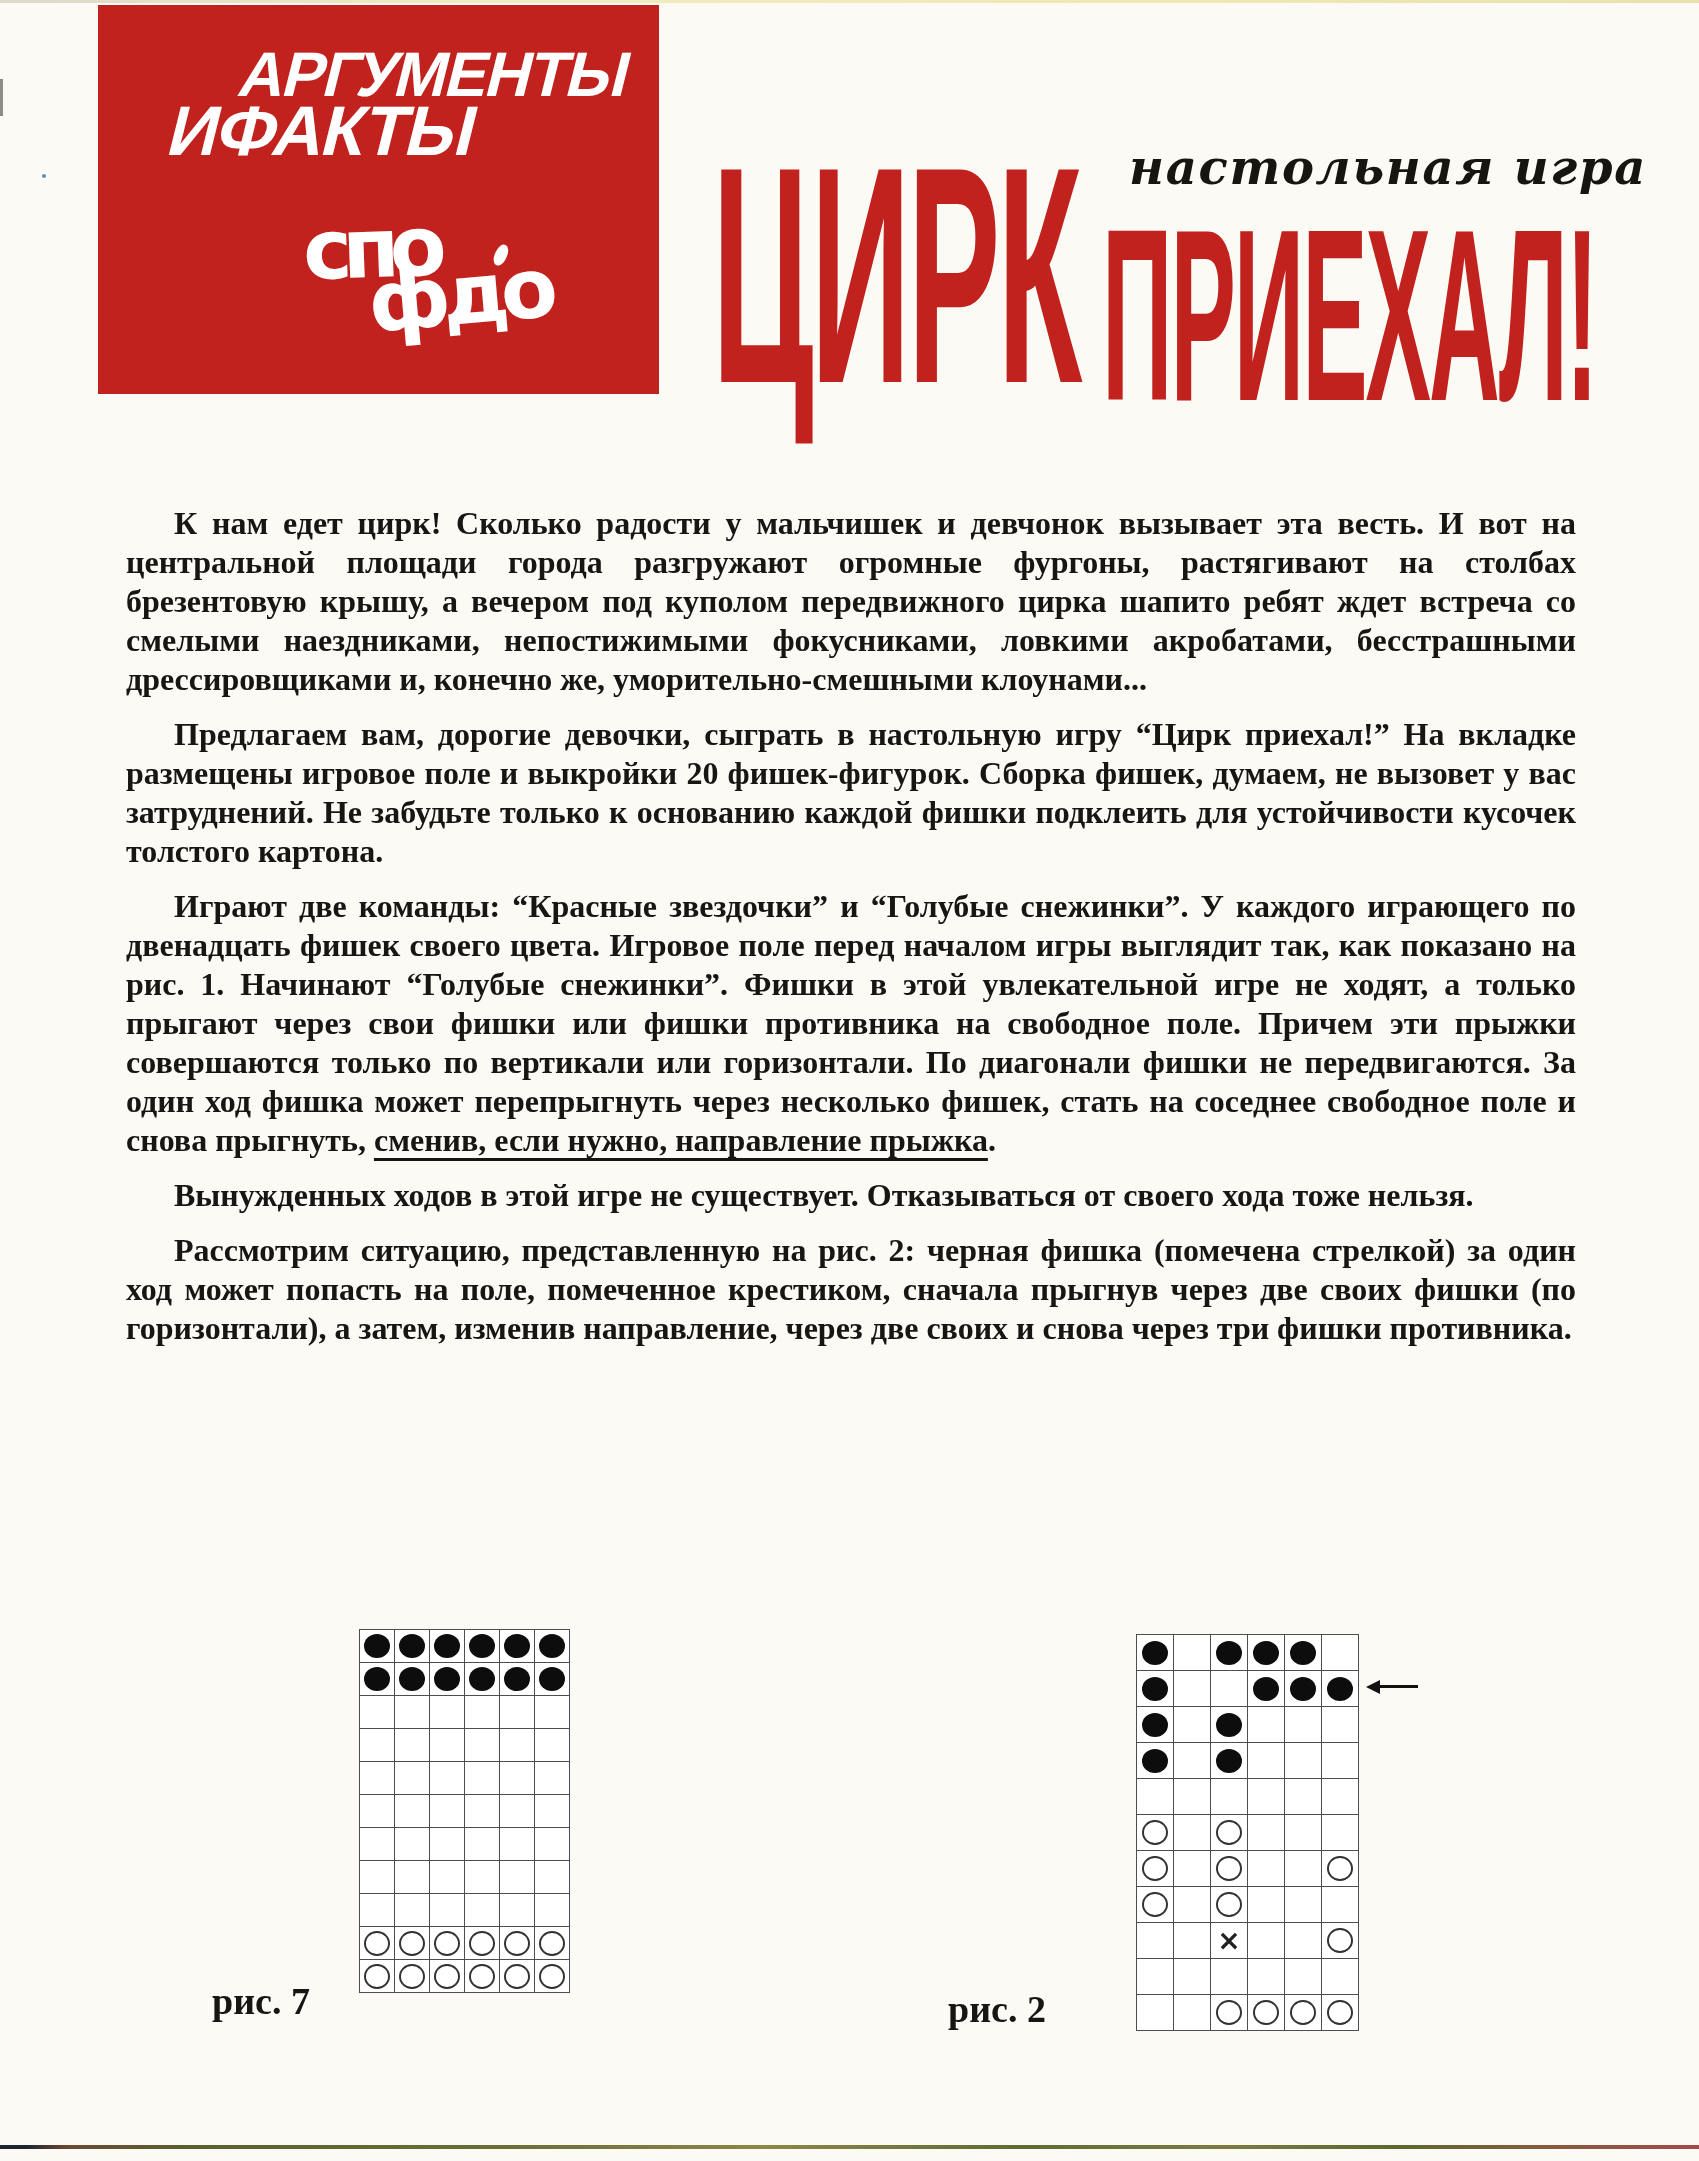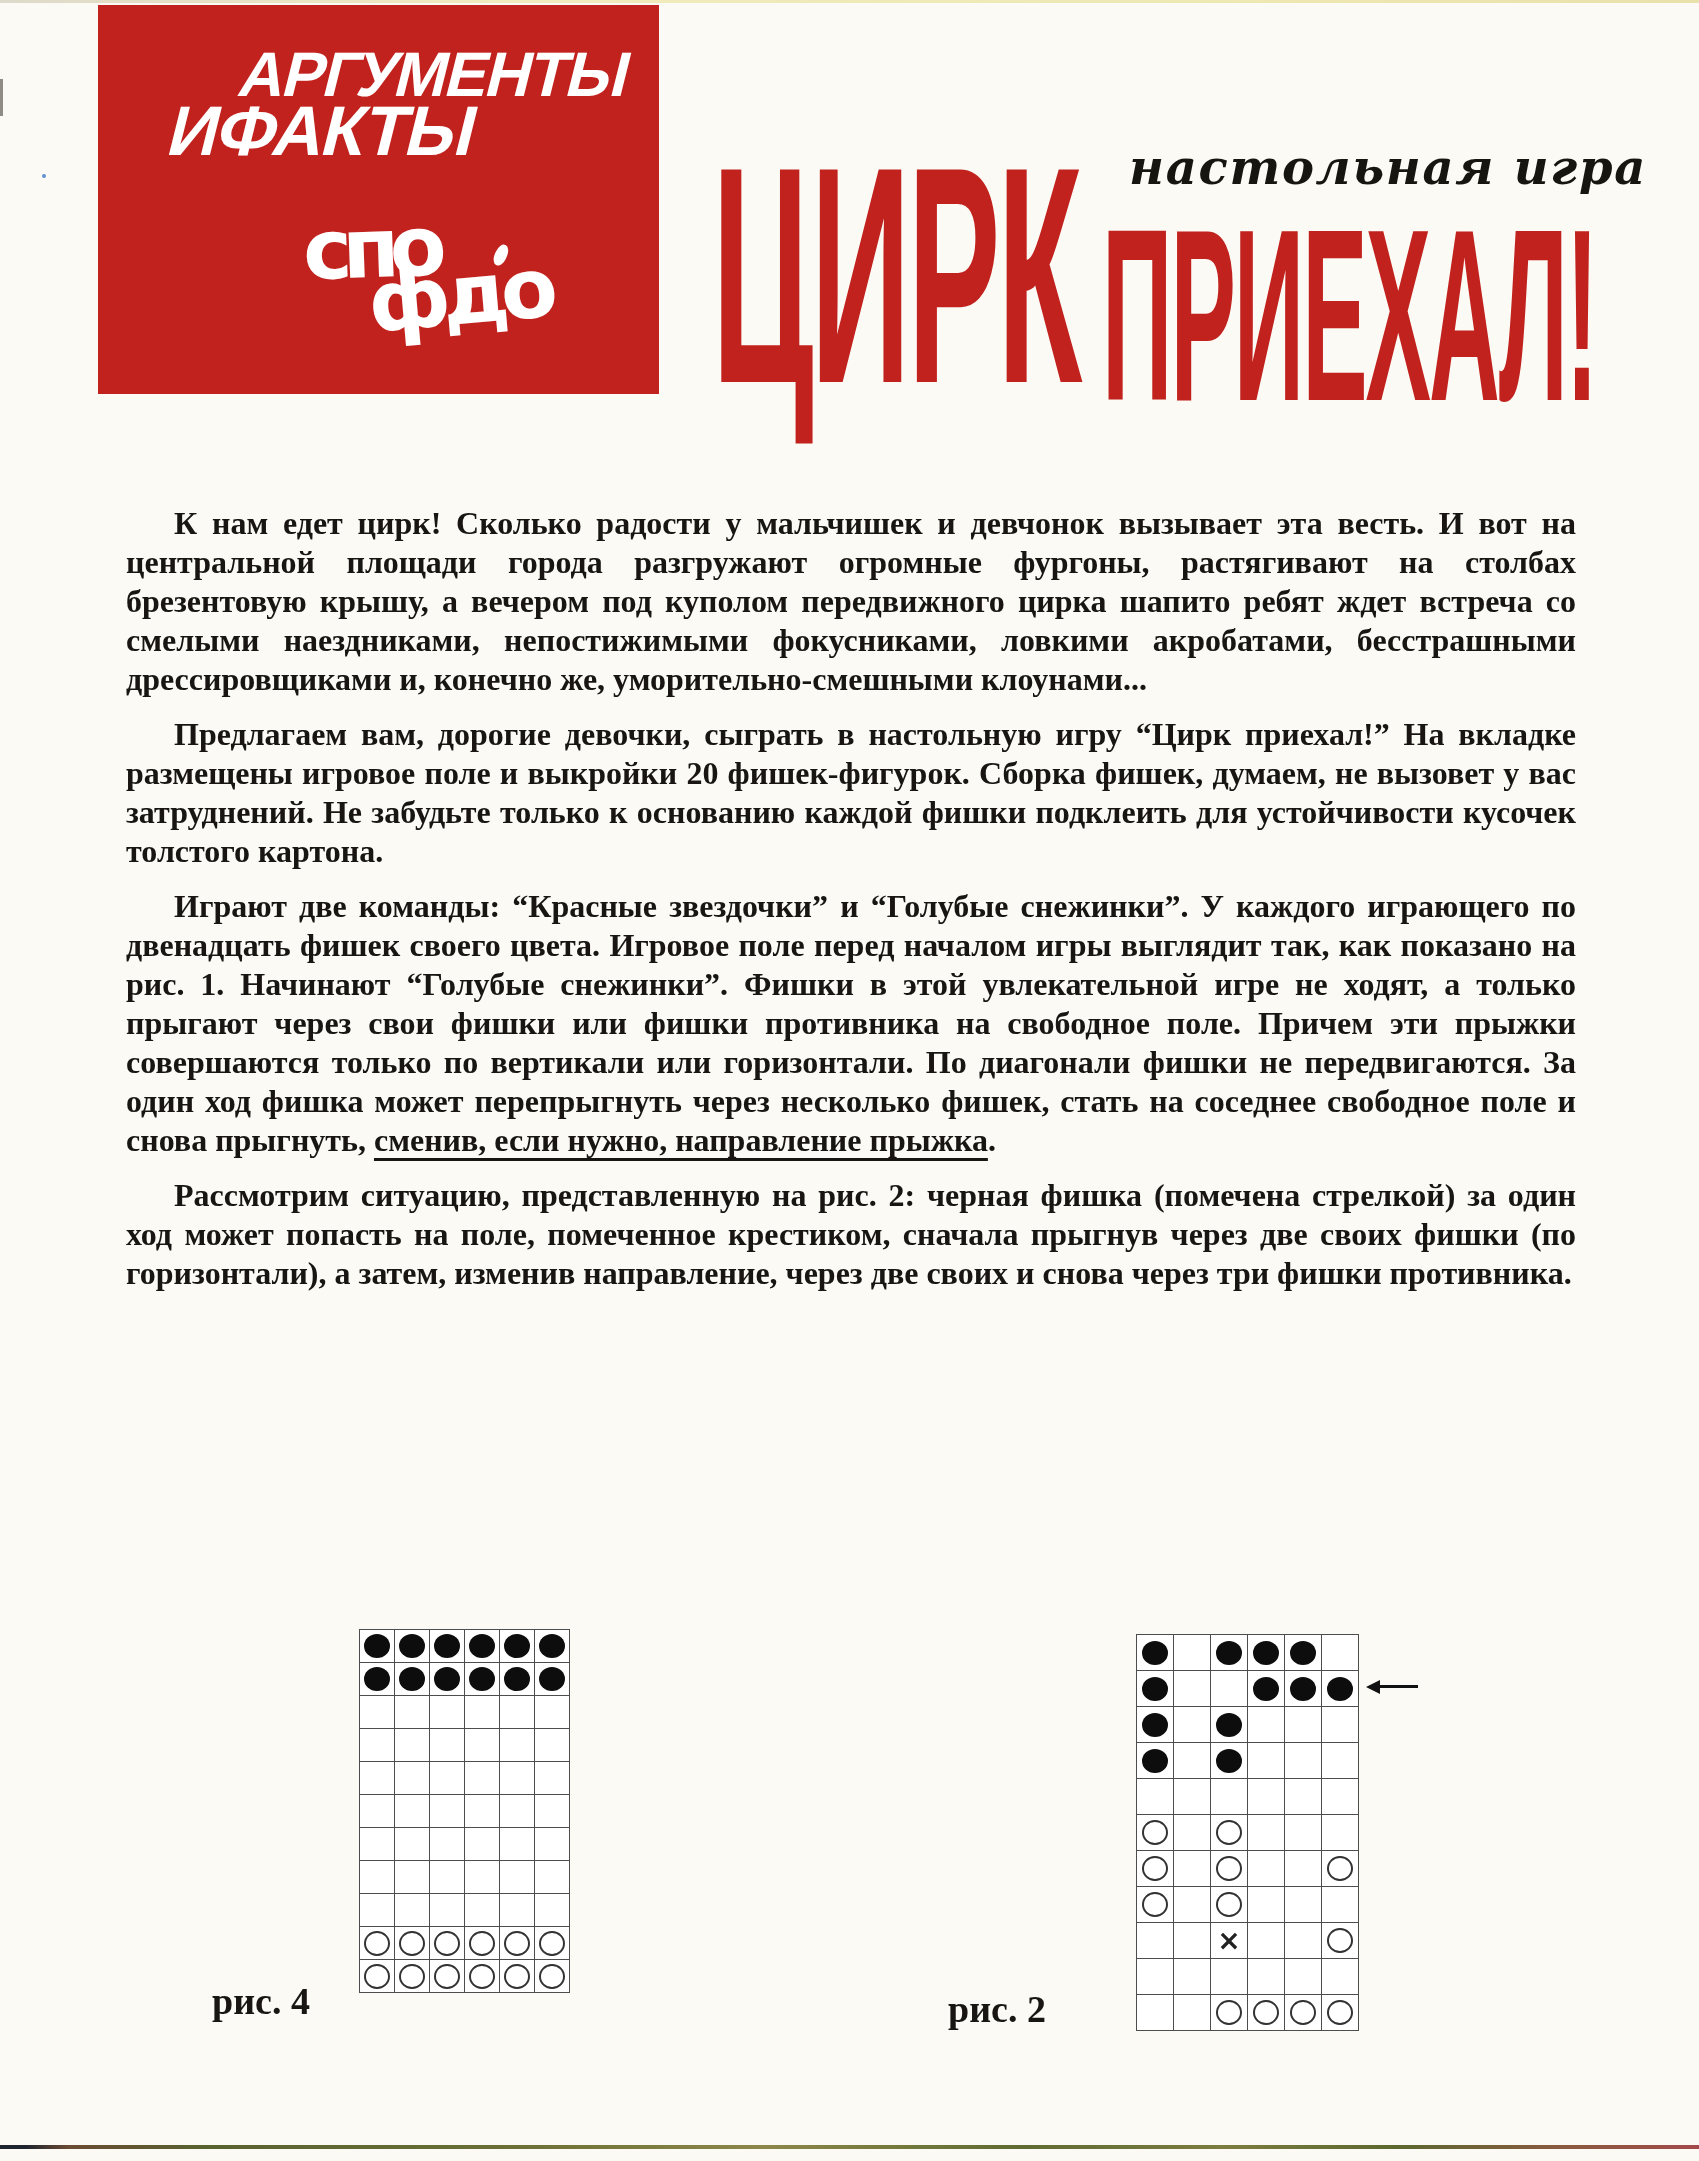--- a/index.html
+++ b/index.html
@@ -92,20 +92,21 @@
   </div>
 
   <div class="kicker">настольная игра</div>
   <div class="title-word cirk">ЦИРК</div>
   <div class="title-word priehal">ПРИЕХАЛ!</div>
 
   <div class="body-text">
     <p>К нам едет цирк! Сколько радости у мальчишек и девчонок вызывает эта весть. И вот на центральной площади города разгружают огромные фургоны, растягивают на столбах брезентовую крышу, а вечером под куполом передвижного цирка шапито ребят ждет встреча со смелыми наездниками, непостижимыми фокусниками, ловкими акробатами, бесстрашными дрессировщиками и, конечно же, уморительно-смешными клоунами...</p>
     <p>Предлагаем вам, дорогие девочки, сыграть в настольную игру “Цирк приехал!” На вкладке размещены игровое поле и выкройки 20 фишек-фигурок. Сборка фишек, думаем, не вызовет у вас затруднений. Не забудьте только к основанию каждой фишки подклеить для устойчивости кусочек толстого картона.</p>
     <p><span>Играют две команды: “Красные звездочки” и “Голубые снежинки”. У каждого играющего по двенадцать фишек своего цвета. Игровое поле перед началом игры выглядит так, как показано на рис. 1. Начинают “Голубые снежинки”. Фишки в этой увлекательной игре не ходят, а только прыгают через свои фишки или фишки противника на свободное поле. Причем эти прыжки совершаются только по вертикали или горизонтали. По диагонали фишки не передвигаются. За один ход фишка может перепрыгнуть через несколько фишек, стать на соседнее свободное поле и снова прыгнуть, </span><span class="u">сменив, если нужно, направление прыжка</span><span>.</span></p>
+    <p>Вынужденных ходов в этой игре не существует. Отказываться от своего хода тоже нельзя.</p>
     <p>Рассмотрим ситуацию, представленную на рис. 2: черная фишка (помечена стрелкой) за один ход может попасть на поле, помеченное крестиком, сначала прыгнув через две своих фишки (по горизонтали), а затем, изменив направление, через две своих и снова через три фишки противника.</p>
   </div>
 
   <div class="board board1">
       <div class="cell">
         <span class="pc black"></span>
       </div>
       <div class="cell">
         <span class="pc black"></span>
       </div>
@@ -211,21 +212,21 @@
       <div class="cell">
         <span class="pc open"></span>
       </div>
       <div class="cell">
         <span class="pc open"></span>
       </div>
       <div class="cell">
         <span class="pc open"></span>
       </div>
     </div>
-  <div class="fig-label lab1">рис. 4</div>
+  <div class="fig-label lab1">рис. 7</div>
 
   <div class="board board2">
       <div class="cell">
         <span class="pc black"></span>
       </div>
       <div class="cell"></div>
       <div class="cell">
         <span class="pc black"></span>
       </div>
       <div class="cell">

